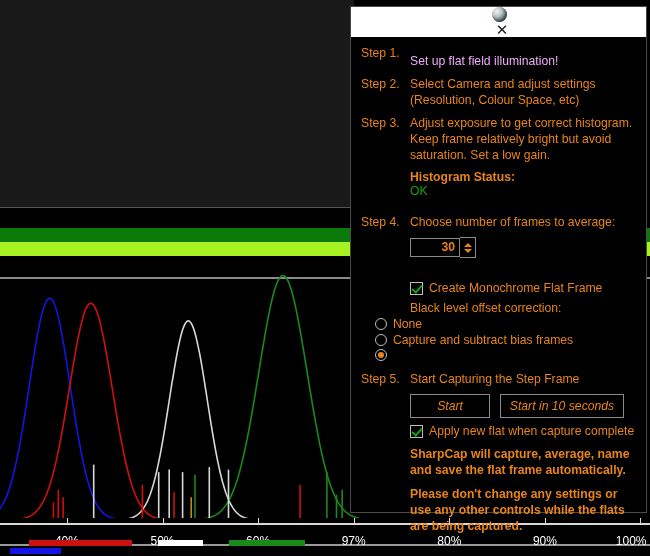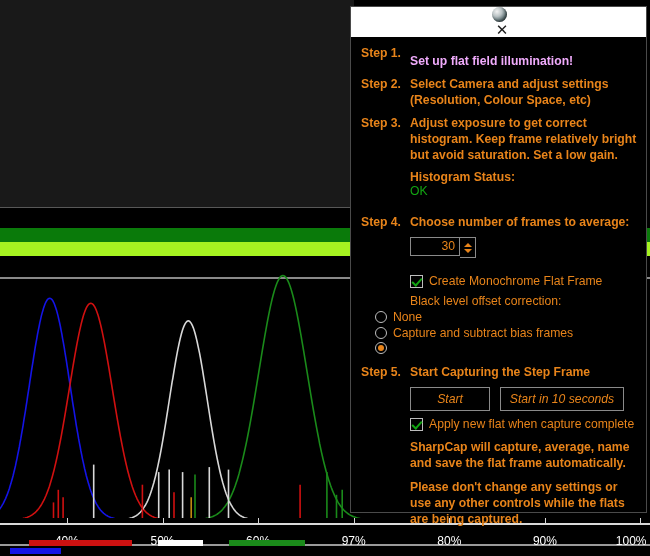--- a/index.html
+++ b/index.html
@@ -51,28 +51,28 @@
     background:radial-gradient(circle at 33% 30%, #f2f2f2 0%, #b9c2c4 34%, #5f7174 62%, #35494c 100%);
     box-shadow:inset -1px -1px 2px rgba(0,0,0,.45);
   }
   .title-text{color:#0c0c0c;font-size:14px;flex:1;white-space:nowrap;overflow:hidden;}
   .close-btn{
     width:40px;height:30px;display:flex;align-items:center;justify-content:center;
     color:#1a1a1a;font-size:15px;line-height:1;background:#fff;
   }
   .dlg-body{padding:8px 0 0 0;color:#e8841a;font-size:12.2px;}
 
-  .step-row{display:flex;align-items:flex-start;padding:0 6px 0 10px;margin-bottom:7px;font-weight:bold;}
+  .step-row{display:flex;align-items:flex-start;padding:0 6px 0 10px;margin-bottom:7px;}
   .step-label{width:49px;flex:none;color:#e8841a;font-size:12.2px;line-height:16px;}
   .step-body{flex:1;line-height:16px;}
   .red-text{color:#f0abfc;margin-top:8px;}
   .bold{font-weight:bold;}
   .green-ok{color:#12a512;}
 
-  .spin-wrap{display:flex;margin:4px 0 16px 0;}
+  .spin-wrap{display:flex;align-items:center;margin:4px 0 23px 0;font-weight:bold;}
   .spin-box{
     width:50px;height:19px;border:1px solid #8a8a8a;background:#000;
     color:#e8841a;font-size:12.2px;text-align:right;padding-right:4px;
     box-sizing:border-box;line-height:17px;
   }
   .spin-btns{
     width:16px;height:21px;border:1px solid #8a8a8a;border-left:0;background:#000;
     display:flex;flex-direction:column;justify-content:center;align-items:center;
     box-sizing:border-box;
   }

